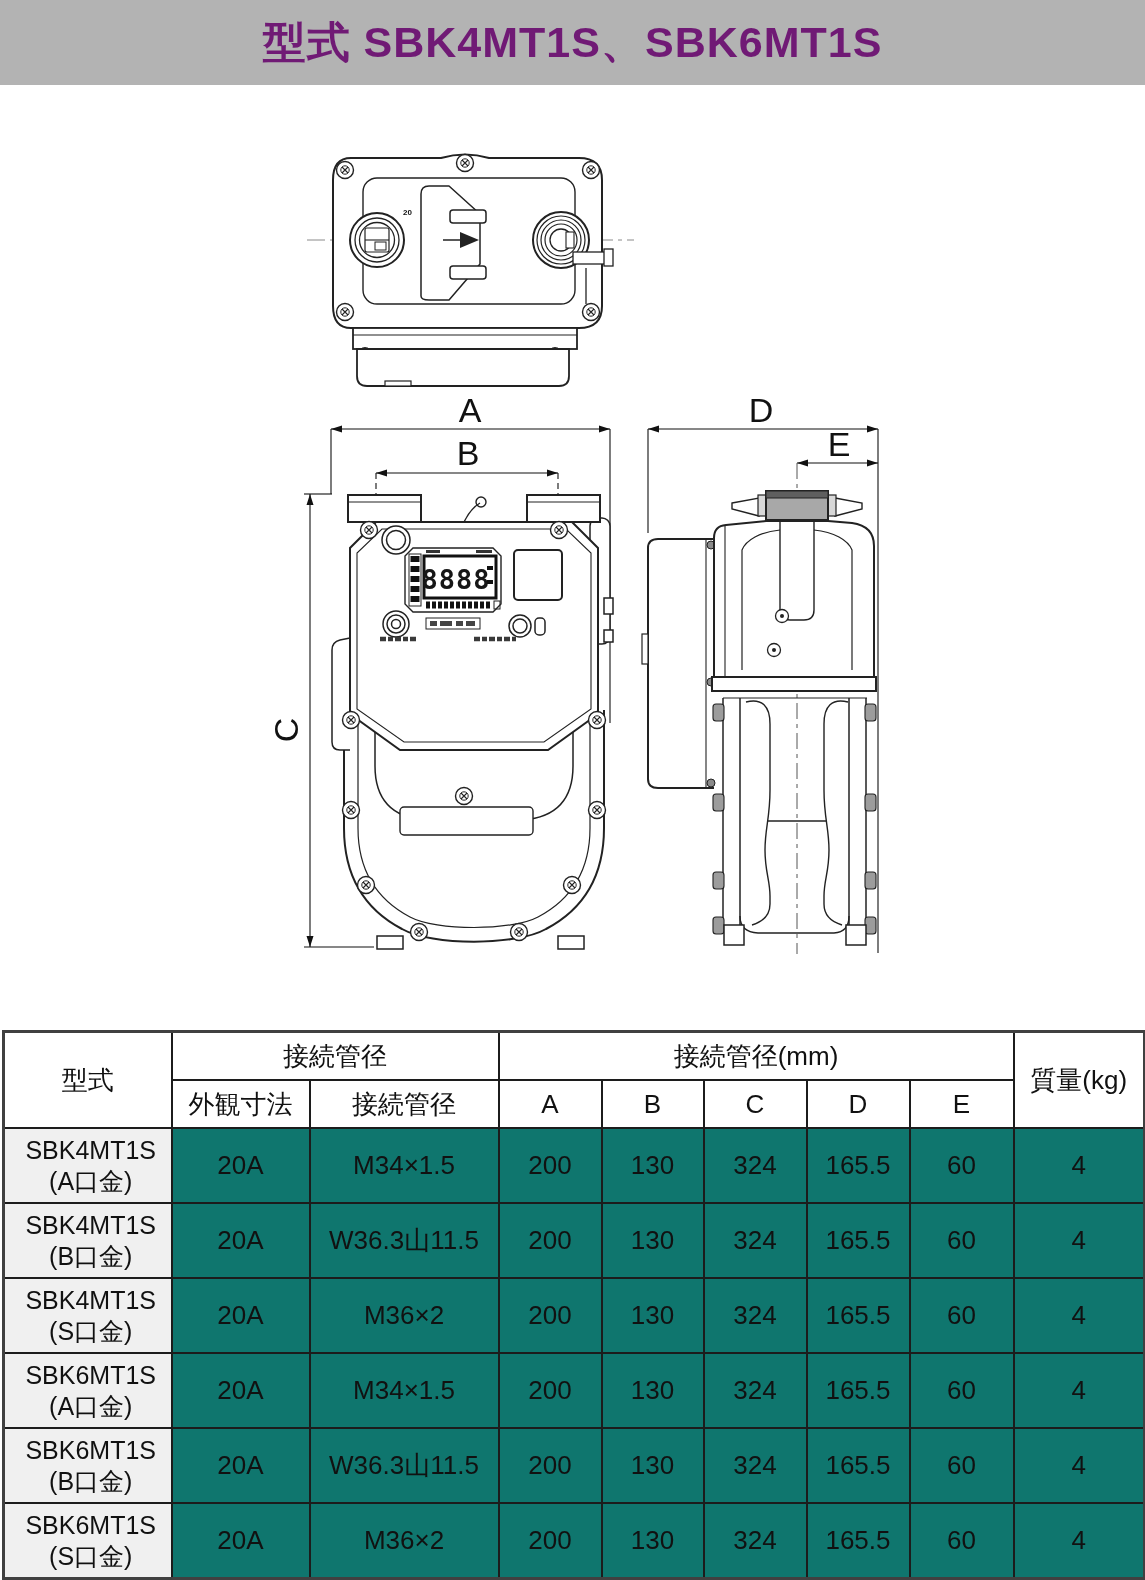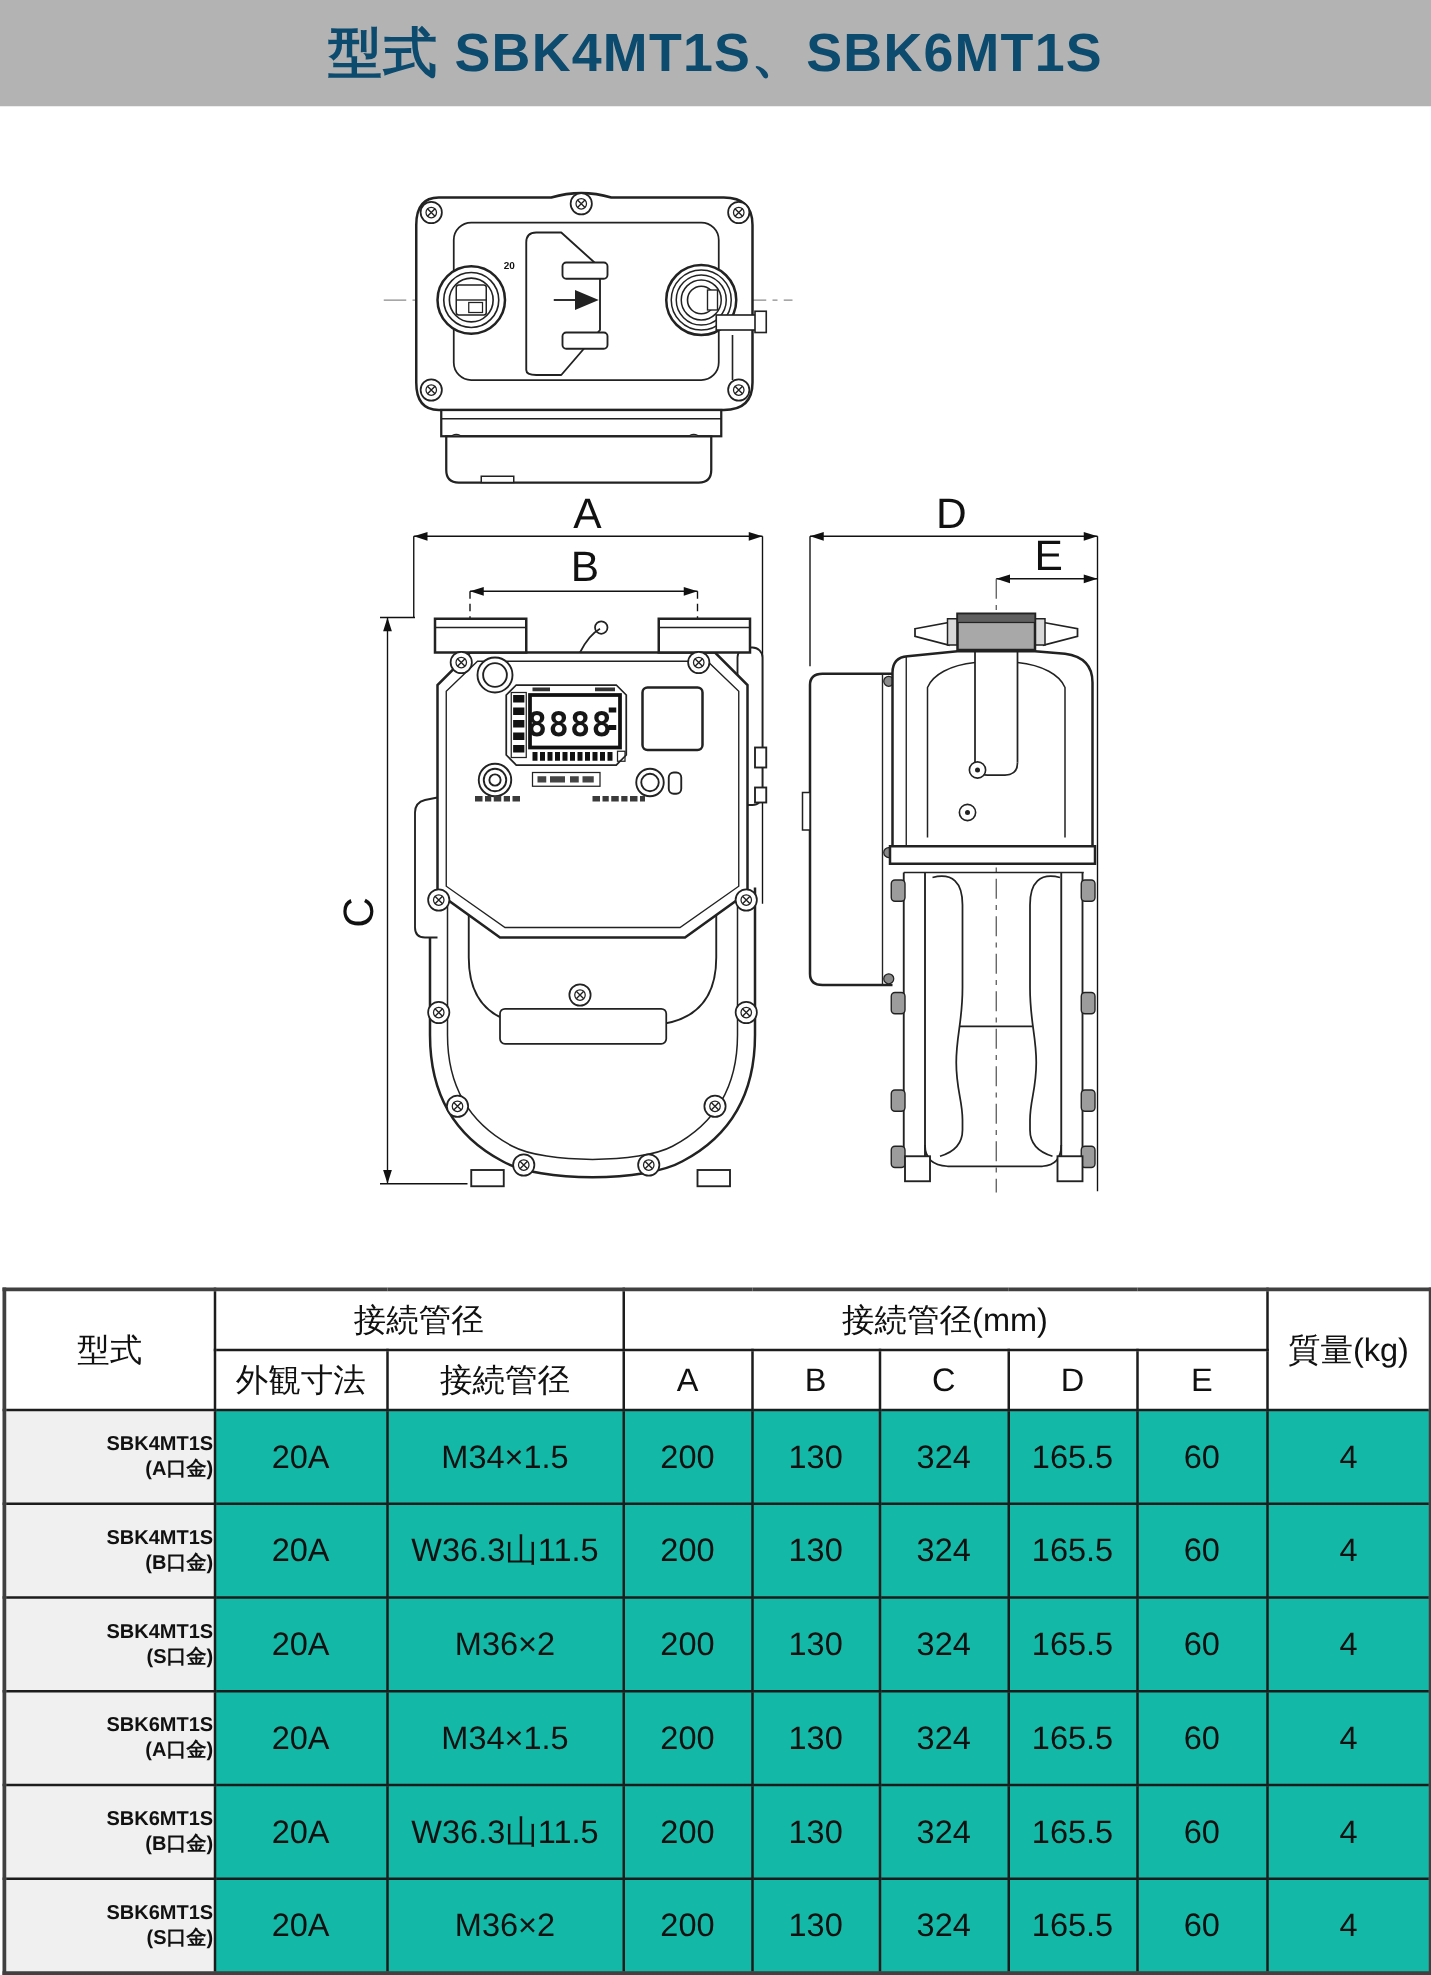--- a/index.html
+++ b/index.html
@@ -1,34 +1,34 @@
 <!DOCTYPE html>
 <html><head>
 <meta charset="utf-8">
 <style>
   html,body{margin:0;padding:0;background:#fff;}
   .page{position:relative;width:1145px;height:1580px;background:#fff;overflow:hidden;
         font-family:"Liberation Sans",sans-serif;color:#111;}
   .titlebar{position:absolute;top:0;left:0;width:1145px;height:85px;background:#b3b3b3;
             display:flex;align-items:center;justify-content:center;}
-  .titlebar .title{font-size:43px;font-weight:700;color:#0c4a6e;letter-spacing:1px;}
+  .titlebar .title{font-size:43px;font-weight:700;color:#701a75;letter-spacing:1px;}
   svg{position:absolute;overflow:visible;}
   .v-top{left:323px;top:148px;width:295px;height:248px;}
   .v-front{left:268px;top:398px;width:375px;height:560px;}
   .v-side{left:628px;top:398px;width:322px;height:560px;}
   .dimlabel{font-family:"Liberation Sans",sans-serif;font-size:34px;fill:#111;}
   .lcdtxt{font-family:"DejaVu Sans Mono",monospace;font-weight:700;font-size:27px;fill:#161616;letter-spacing:1px;}
   .tinytxt{font-family:"Liberation Sans",sans-serif;font-size:8px;font-weight:700;fill:#111;}
   table.spec{position:absolute;left:2px;top:1030px;width:1141px;border-collapse:collapse;
              table-layout:fixed;background:#fff;border:3px solid #404040;font-size:26px;}
   .spec th,.spec td{border:2px solid #1c1c1c;text-align:center;vertical-align:middle;
                     padding:0;font-weight:400;color:#111;}
   .spec thead th{height:46px;background:#fff;}
-  .spec tbody td{height:73px;background:#14b8a6;}
-  .spec td.model{background:#f0f0f0;text-align:right;padding-left:6px;font-size:16px;line-height:1.22;font-weight:bold;}
+  .spec tbody td{height:73px;background:#0f766e;}
+  .spec td.model{background:#f0f0f0;text-align:center;padding-left:6px;font-size:25px;line-height:1.22;}
   .spec td.model span{display:block;}
 </style>
 </head>
 <body>
 
 <div class="page">
 
   <div class="titlebar">
     <div class="title">型式 SBK4MT1S、SBK6MT1S</div>
   </div>

